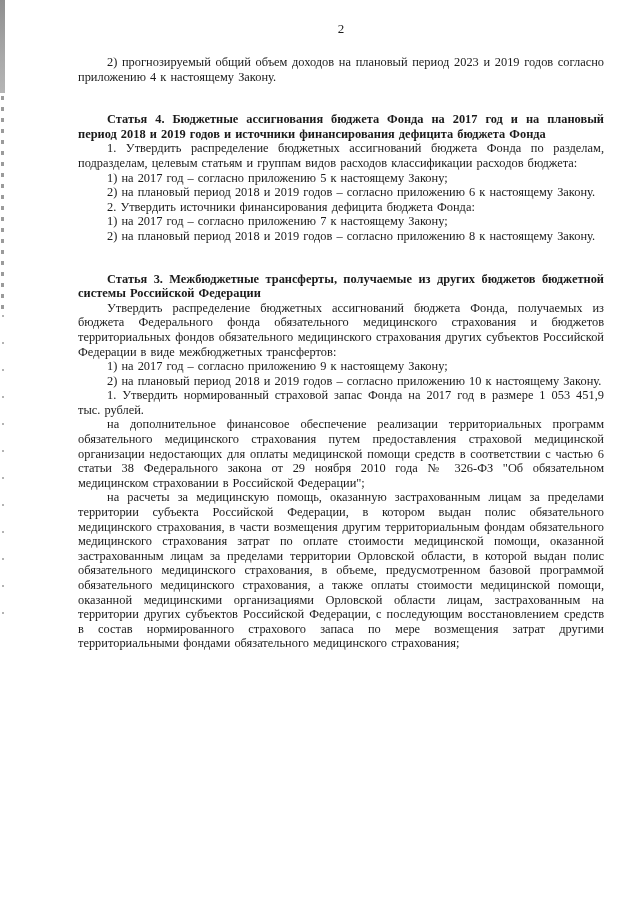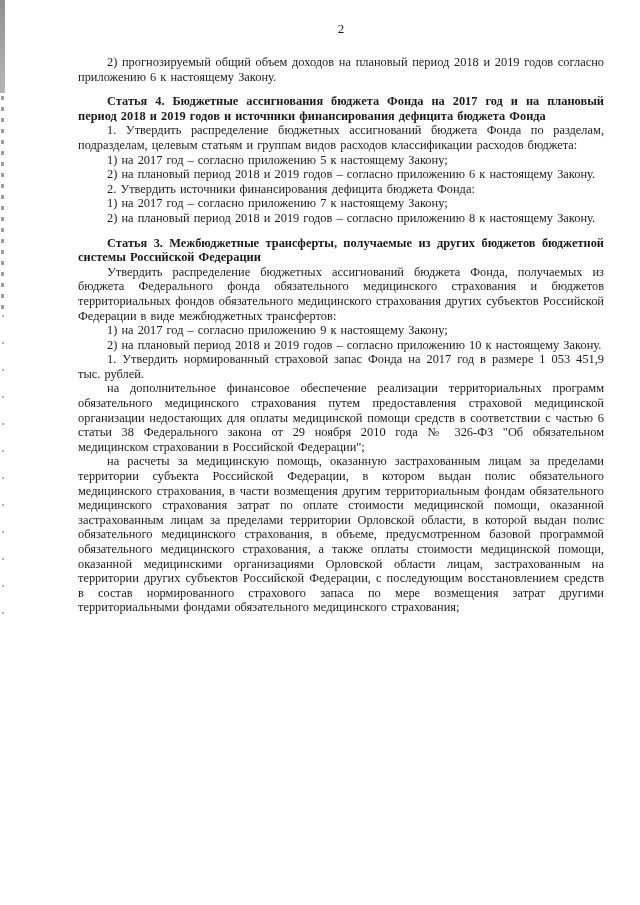--- a/index.html
+++ b/index.html
@@ -50,35 +50,35 @@
   .content p {
     margin: 0;
     font-size: 12.4px;
     line-height: 14.6px;
     text-align: justify;
     text-indent: 29px;
     word-spacing: 1px;
   }
   .content p.heading {
     font-weight: 700;
-    margin-top: 10px;
+    margin-top: 28px;
   }
 </style>
 </head>
 <body>
 
 <div class="page">
   <div class="scan-bar"></div>
   <div class="scan-dashes"></div>
   <div class="scan-specks"></div>
 
   <div class="content">
     <div class="pagenum">2</div>
 
-    <p class="body">2) прогнозируемый общий объем доходов на плановый период 2018 и 2019 годов согласно приложению 6 к настоящему Закону.</p>
+    <p class="body">2) прогнозируемый общий объем доходов на плановый период 2023 и 2019 годов согласно приложению 4 к настоящему Закону.</p>
     <p class="heading">Статья 4. Бюджетные ассигнования бюджета Фонда на 2017 год и на плановый период 2018 и 2019 годов и источники финансирования дефицита бюджета Фонда</p>
     <p class="body">1. Утвердить распределение бюджетных ассигнований бюджета Фонда по разделам, подразделам, целевым статьям и группам видов расходов классификации расходов бюджета:</p>
     <p class="body">1) на 2017 год – согласно приложению 5 к настоящему Закону;</p>
     <p class="body">2) на плановый период 2018 и 2019 годов – согласно приложению 6 к настоящему Закону.</p>
     <p class="body">2. Утвердить источники финансирования дефицита бюджета Фонда:</p>
     <p class="body">1) на 2017 год – согласно приложению 7 к настоящему Закону;</p>
     <p class="body">2) на плановый период 2018 и 2019 годов – согласно приложению 8 к настоящему Закону.</p>
     <p class="heading">Статья 3. Межбюджетные трансферты, получаемые из других бюджетов бюджетной системы Российской Федерации</p>
     <p class="body">Утвердить распределение бюджетных ассигнований бюджета Фонда, получаемых из бюджета Федерального фонда обязательного медицинского страхования и бюджетов территориальных фондов обязательного медицинского страхования других субъектов Российской Федерации в виде межбюджетных трансфертов:</p>
     <p class="body">1) на 2017 год – согласно приложению 9 к настоящему Закону;</p>

